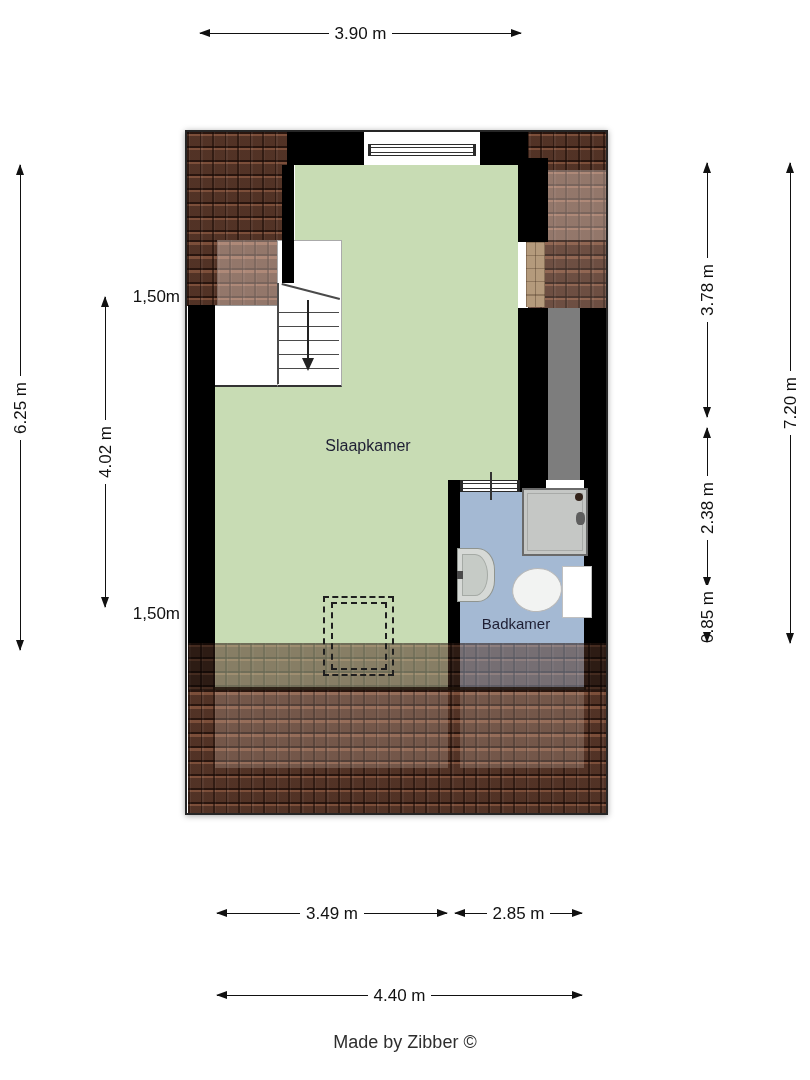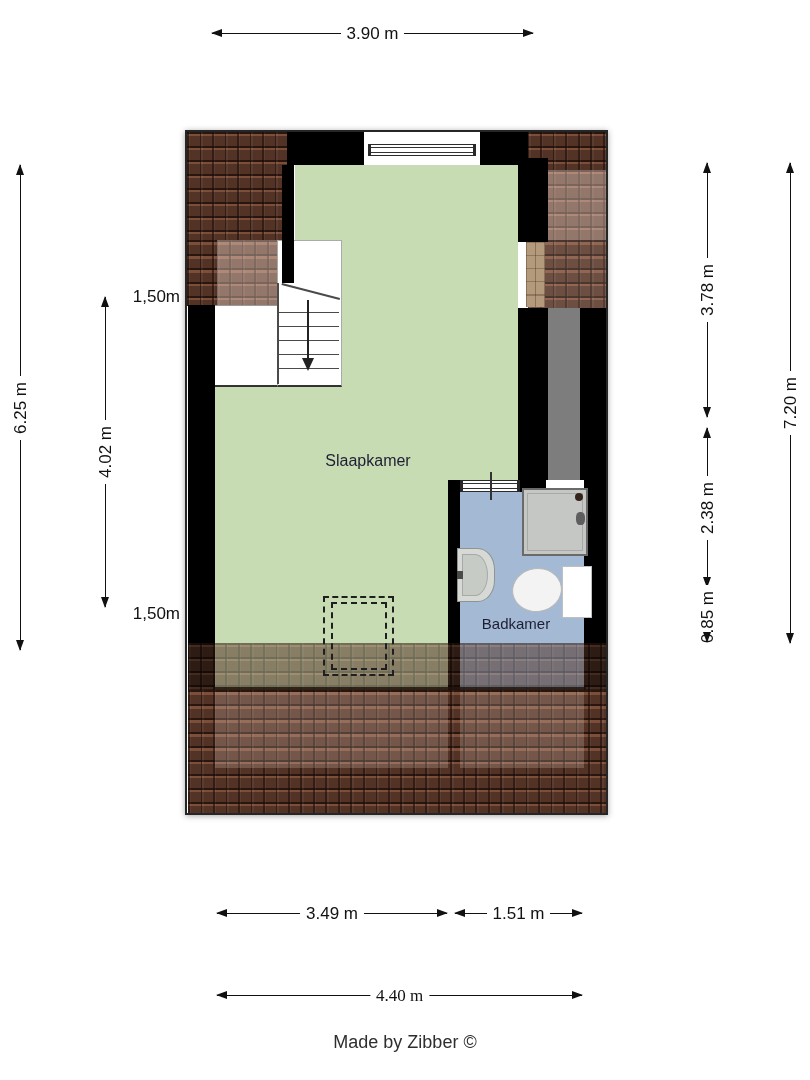--- a/index.html
+++ b/index.html
@@ -106,24 +106,24 @@
   <div class="tiles" style="left:3px;top:560px;width:418px;height:123px;"></div>
   <div class="abs" style="left:30px;top:562px;width:233px;height:76px;background:rgba(255,235,220,.2);"></div>
   <div class="abs" style="left:275px;top:562px;width:124px;height:76px;background:rgba(255,235,220,.2);"></div>
 
   <div class="dashedbox" style="left:138px;top:466px;width:67px;height:76px;"></div>
   <div class="dashedbox" style="left:146px;top:472px;width:52px;height:64px;"></div>
 
   <div class="frame"></div>
 </div>
 
-<div class="room-label" style="left:288px;top:437px;width:160px;font-size:16px;margin-top:15px;">Slaapkamer</div>
+<div class="room-label" style="left:288px;top:437px;width:160px;font-size:16px;">Slaapkamer</div>
 <div class="room-label" style="left:456px;top:615px;width:120px;font-size:15px;">Badkamer</div>
 
-<div class="dimh" style="left:212px;top:33px;width:321px;">
+<div class="dimh" style="left:200px;top:33px;width:321px;">
   <span class="lab">3.90 m</span>
 </div>
 
 <div class="dimv" style="left:20px;top:165px;height:485px;">
   <span class="lab">6.25 m</span>
 </div>
 <div class="dimv" style="left:105px;top:297px;height:310px;">
   <span class="lab">4.02 m</span>
 </div>
 <div class="marker" style="left:108px;top:287px;">1,50m</div>
@@ -139,19 +139,19 @@
   <span class="lab">0.85 m</span>
 </div>
 <div class="dimv" style="left:790px;top:163px;height:480px;">
   <span class="lab">7.20 m</span>
 </div>
 
 <div class="dimh" style="left:217px;top:913px;width:230px;">
   <span class="lab">3.49 m</span>
 </div>
 <div class="dimh" style="left:455px;top:913px;width:127px;">
-  <span class="lab">1.51 m</span>
+  <span class="lab">2.85 m</span>
 </div>
-<div class="dimh" style="left:217px;top:995px;width:365px;font-family:Liberation Serif, serif;">
+<div class="dimh" style="left:217px;top:995px;width:365px;">
   <span class="lab">4.40 m</span>
 </div>
 
 <div class="credit">Made by Zibber ©</div>
 
 </body></html>

